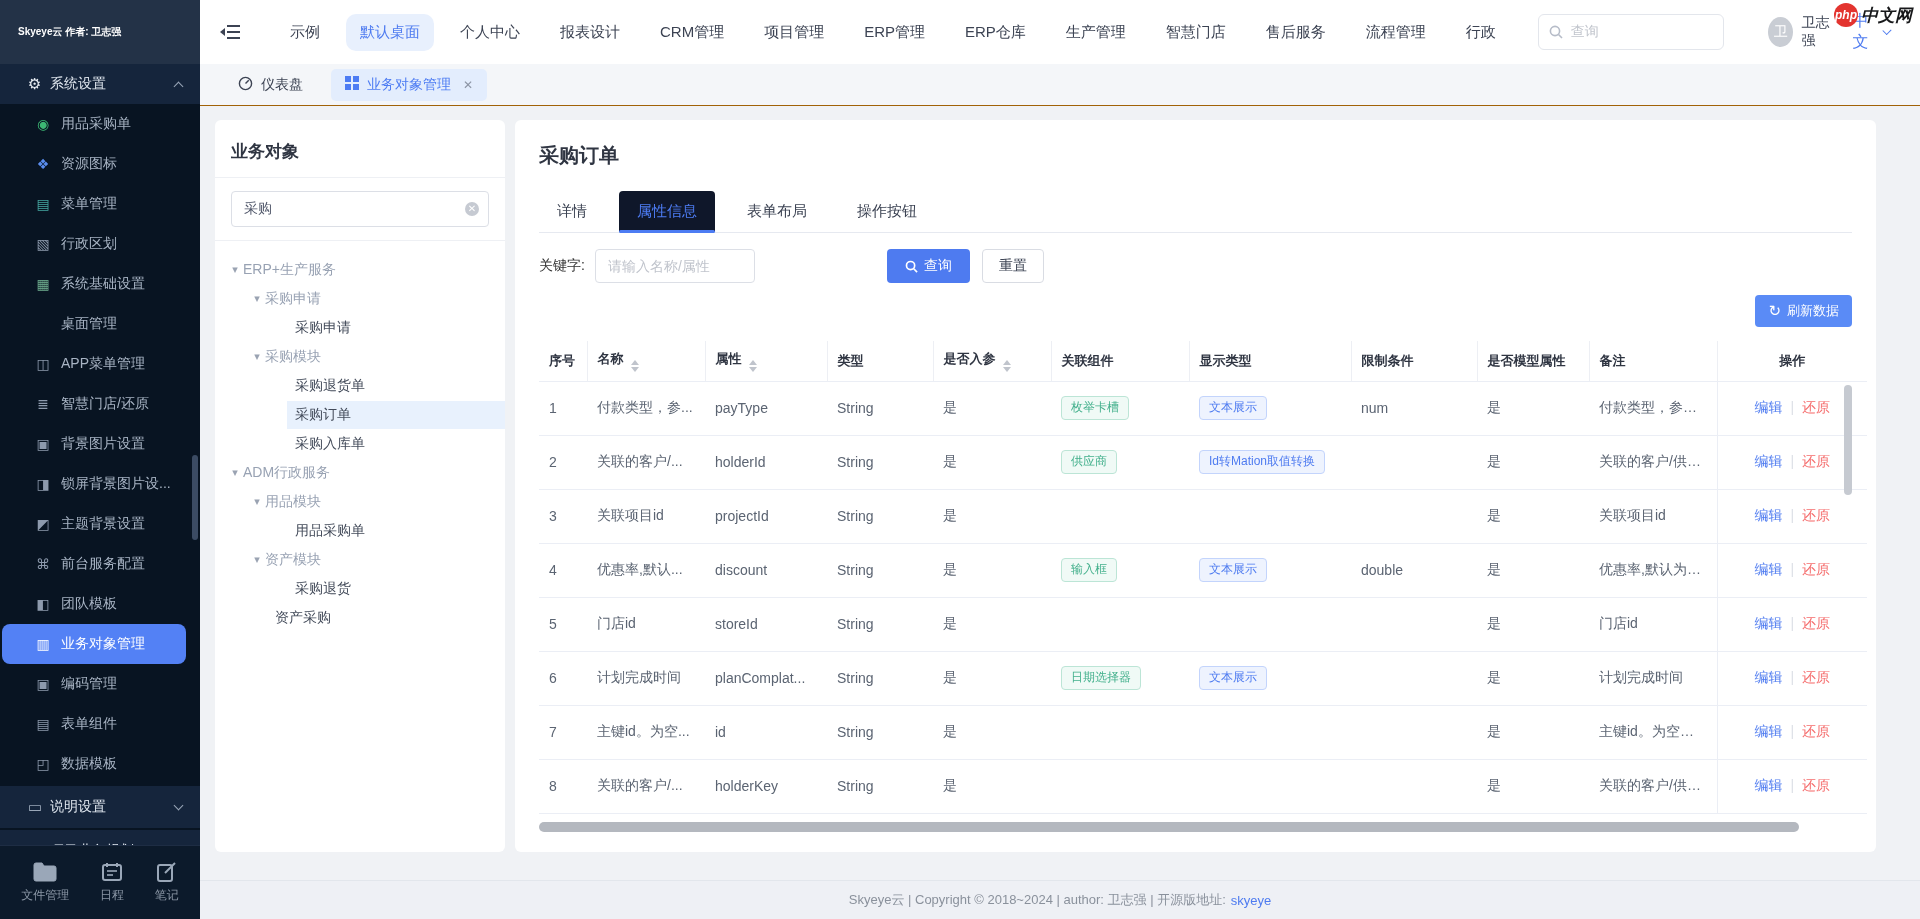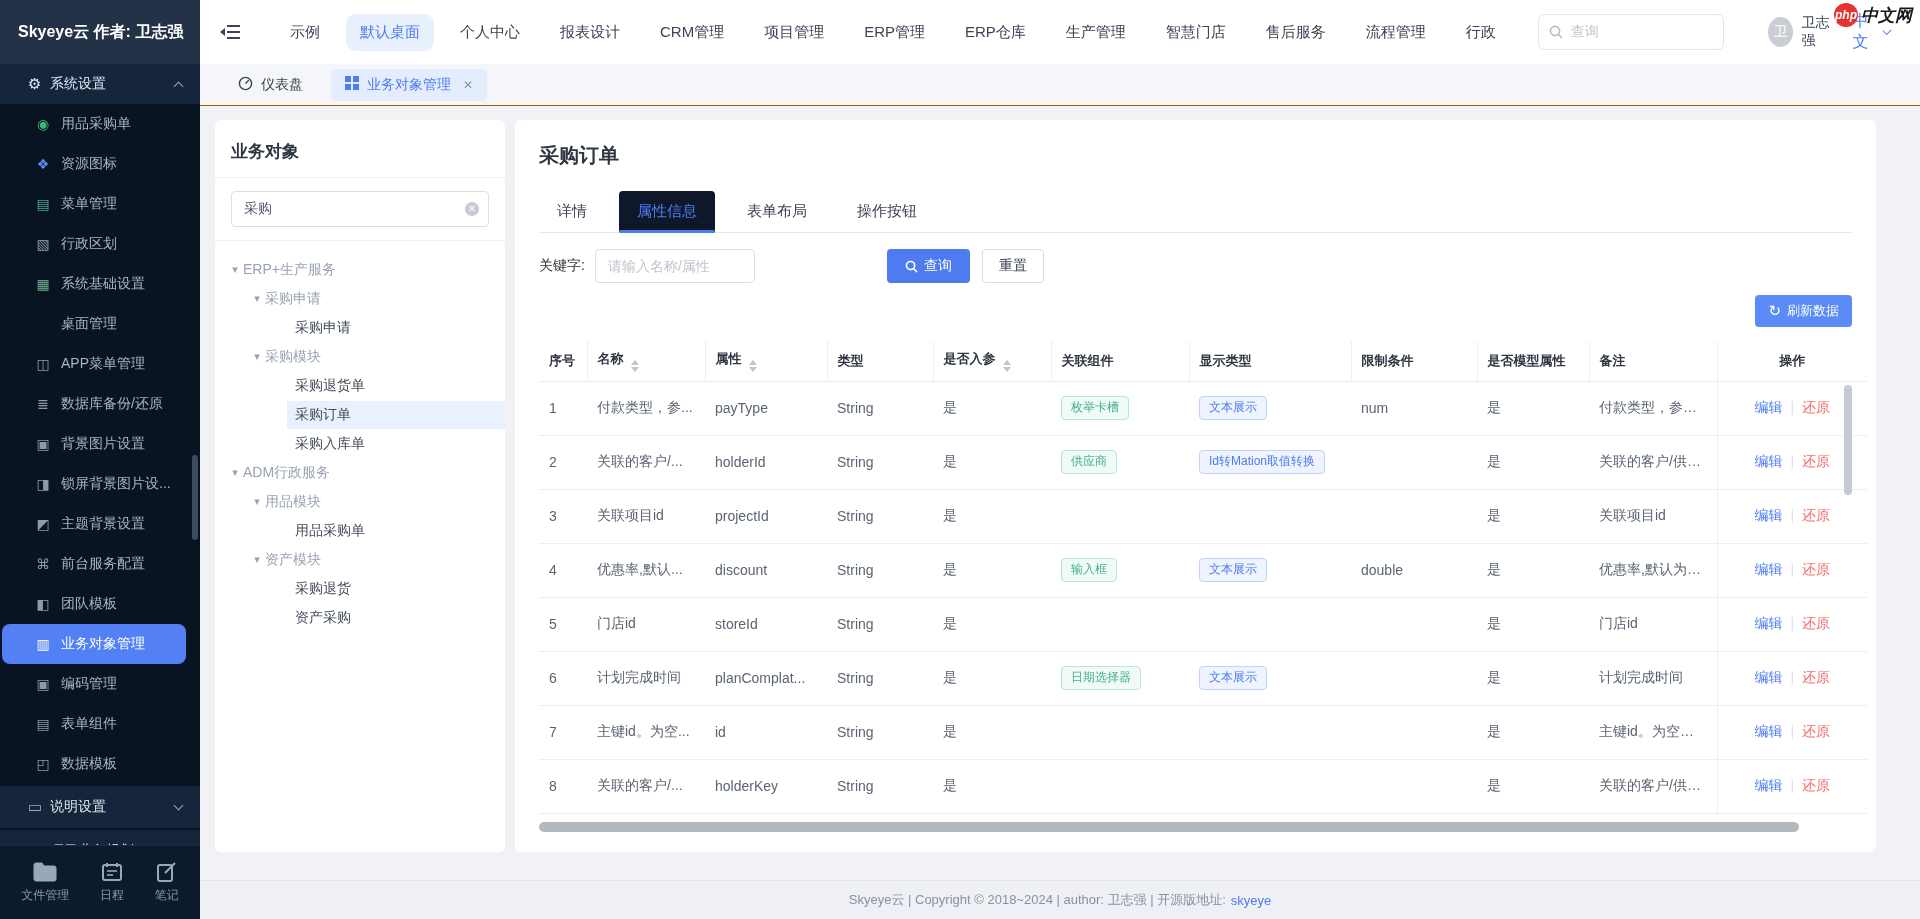--- a/index.html
+++ b/index.html
@@ -1,21 +1,21 @@
 <!DOCTYPE html>
 <html><head>
 <meta charset="utf-8">
 <style>
   * { margin:0; padding:0; box-sizing:border-box; }
   body { font-family:"Liberation Sans","DejaVu Sans",sans-serif; font-size:14px; color:#333; }
   .app { width:1920px; height:919px; display:flex; overflow:hidden; background:#f0f2f5; }
 
   
   .sidebar { position:relative; width:200px; height:919px; background:#081422; flex-shrink:0; overflow:hidden; }
-  .logo { height:64px; background:#233247; color:#fff; font-size:16px; font-weight:bold; line-height:64px; padding-left:18px; white-space:nowrap; }
+  .logo { height:64px; background:#233247; color:#fff; font-size:10px; font-weight:bold; line-height:64px; padding-left:18px; white-space:nowrap; }
   .sgroup { height:40px; background:#15253c; color:#dfe6ee; display:flex; align-items:center; padding:0 18px 0 28px; cursor:pointer; }
   .sgroup .gico { width:22px; color:#e8edf3; font-size:15px; }
   .sgroup .glabel { flex:1; font-size:14px; }
   .chev { width:7px; height:7px; border-right:1.6px solid #9aa7b8; border-bottom:1.6px solid #9aa7b8; display:inline-block; }
   .chev.up { transform:rotate(-135deg); margin-top:4px; }
   .chev.down { transform:rotate(45deg); margin-bottom:3px; }
   .s-item { height:40px; display:flex; align-items:center; padding-left:34px; color:#a8b4c4; cursor:pointer; }
   .s-item .sico { width:18px; margin-right:9px; font-size:14px; color:#8d9aad; text-align:center; }
   .s-item .slabel { white-space:nowrap; overflow:hidden; text-overflow:ellipsis; max-width:140px; }
   .s-item.active { background:#5381f5; color:#fff; border-radius:8px; margin:0 14px 0 2px; padding-left:32px; }
@@ -151,21 +151,21 @@
         <div class="s-item">
           <span class="sico"></span>
           <span class="slabel">桌面管理</span>
         </div>
         <div class="s-item">
           <span class="sico" style="color: rgb(141, 154, 173);">◫</span>
           <span class="slabel">APP菜单管理</span>
         </div>
         <div class="s-item">
           <span class="sico" style="color: rgb(141, 154, 173);">≣</span>
-          <span class="slabel">数据库备份/还原</span>
+          <span class="slabel">智慧门店/还原</span>
         </div>
         <div class="s-item">
           <span class="sico" style="color: rgb(141, 154, 173);">▣</span>
           <span class="slabel">背景图片设置</span>
         </div>
         <div class="s-item">
           <span class="sico" style="color: rgb(141, 154, 173);">◨</span>
           <span class="slabel">锁屏背景图片设...</span>
         </div>
         <div class="s-item">
@@ -358,21 +358,21 @@
               <span class="tree-leaf-label">用品采购单</span>
             </div>
             <div class="tree-row" style="padding-left: 34px;">
               <span class="tree-caret">▾</span>
               <span class="tree-group-label">资产模块</span>
             </div>
             <div class="tree-row" style="padding-left: 56px;">
               <span class="tree-caret"></span>
               <span class="tree-leaf-label">采购退货</span>
             </div>
-            <div class="tree-row" style="padding-left: 56px;">
+            <div class="tree-row" style="padding-left: 36px;">
               <span class="tree-caret"></span>
               <span class="tree-leaf-label">资产采购</span>
             </div>
           </div>
       </section>
 
       <section class="card main-card">
         <div class="m-title">采购订单</div>
         <div class="mtabs" id="mtabs">
             <div class="mtab">详情</div>

